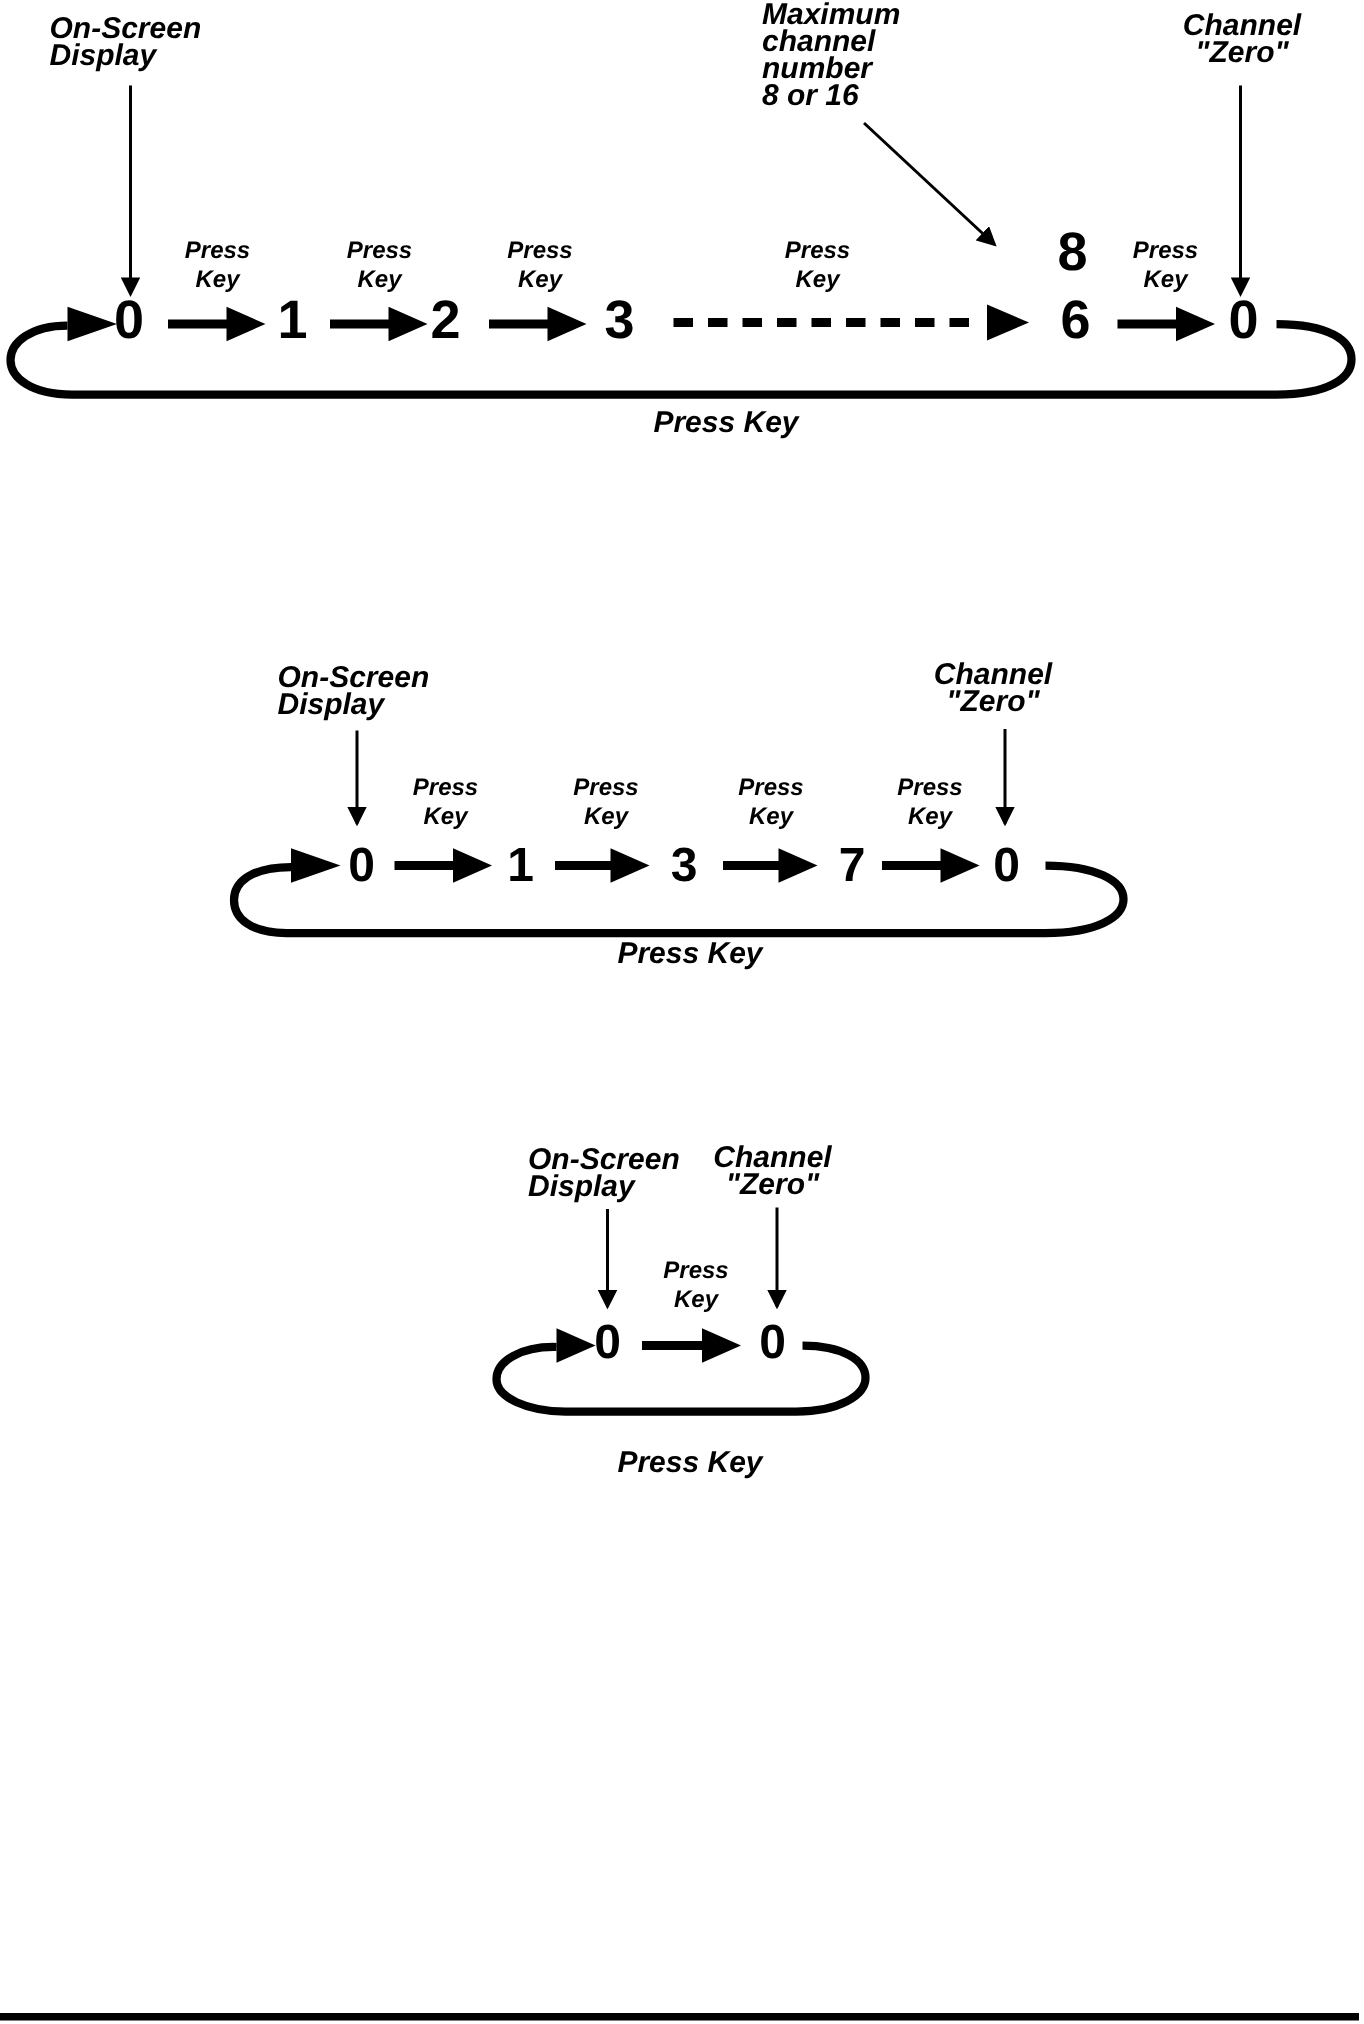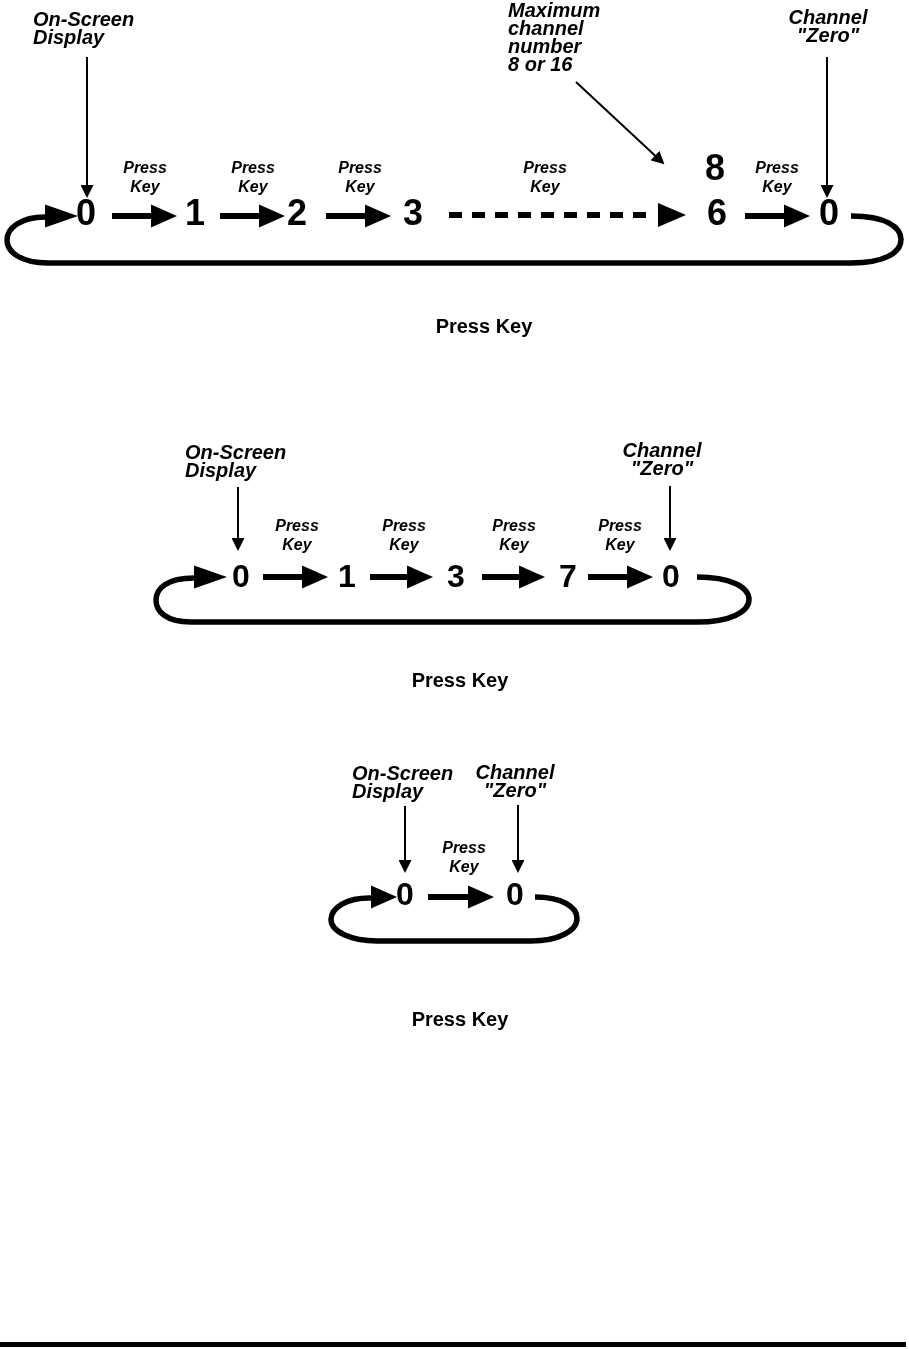--- a/index.html
+++ b/index.html
@@ -20,21 +20,21 @@
     font-size:20px; line-height:18px; white-space:nowrap;
   }
   .ctr { transform:translateX(-50%); text-align:center; }
   .pk {
     position:absolute; transform:translateX(-50%); text-align:center;
     font-style:italic; font-weight:700; font-size:16px; line-height:19px;
     white-space:nowrap;
   }
   .looplbl {
     position:absolute; transform:translateX(-50%);
-    font-weight:700; font-size:20px; white-space:nowrap;margin-top:44px;
+    font-style:italic; font-weight:700; font-size:20px; white-space:nowrap;
   }
   .num {
     position:absolute; transform:translateX(-50%);
     font-weight:700; font-size:36px; line-height:1; white-space:nowrap;
   }
   .num.sm { font-size:32px; }
   .lbl div, .pk div { display:block; }
 </style>
 </head>
 <body>

